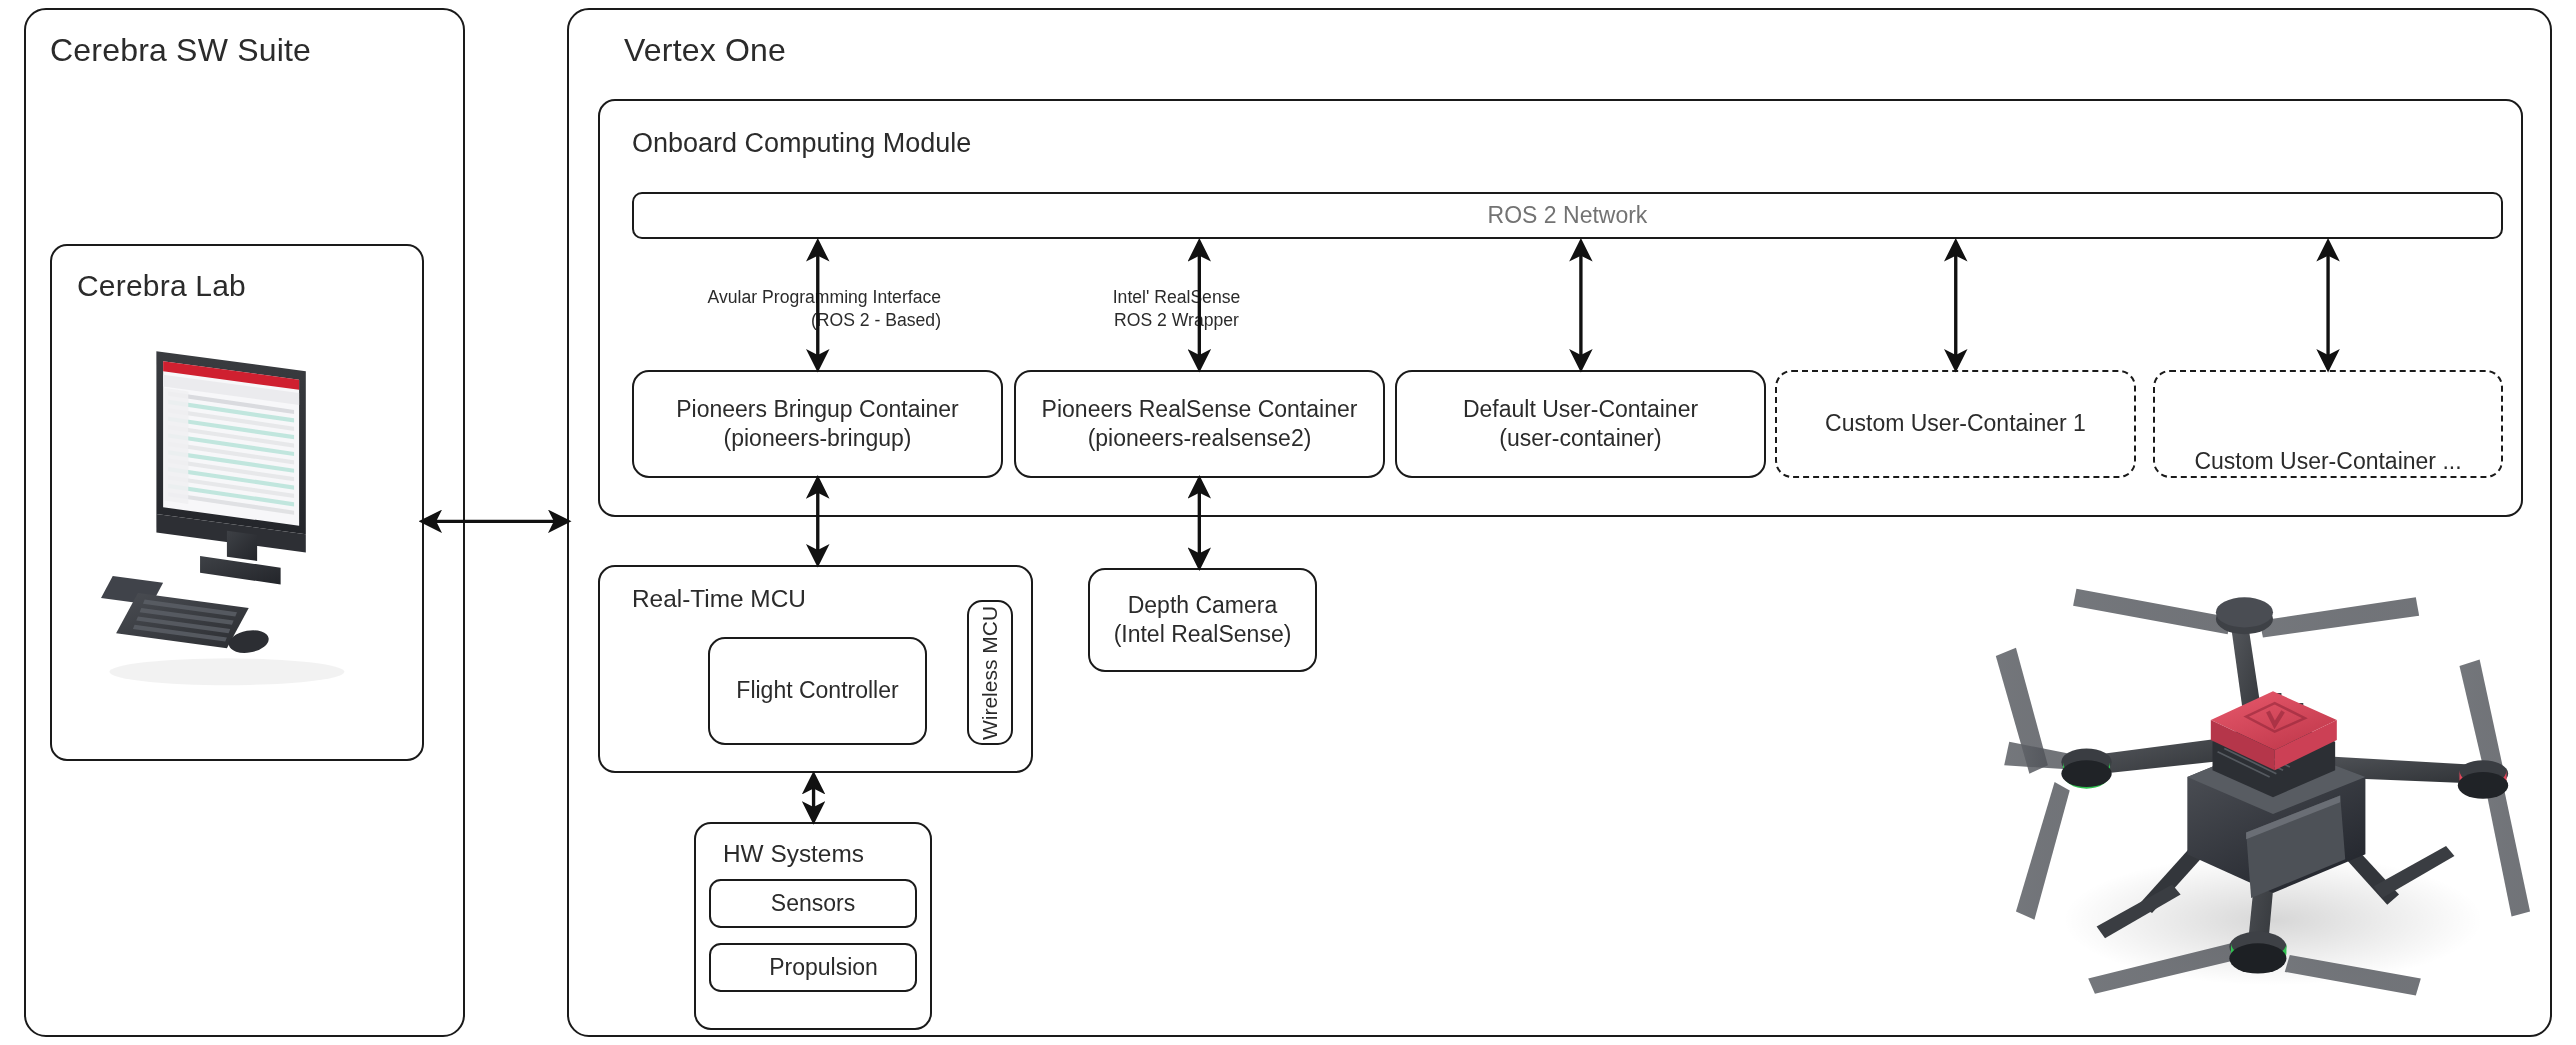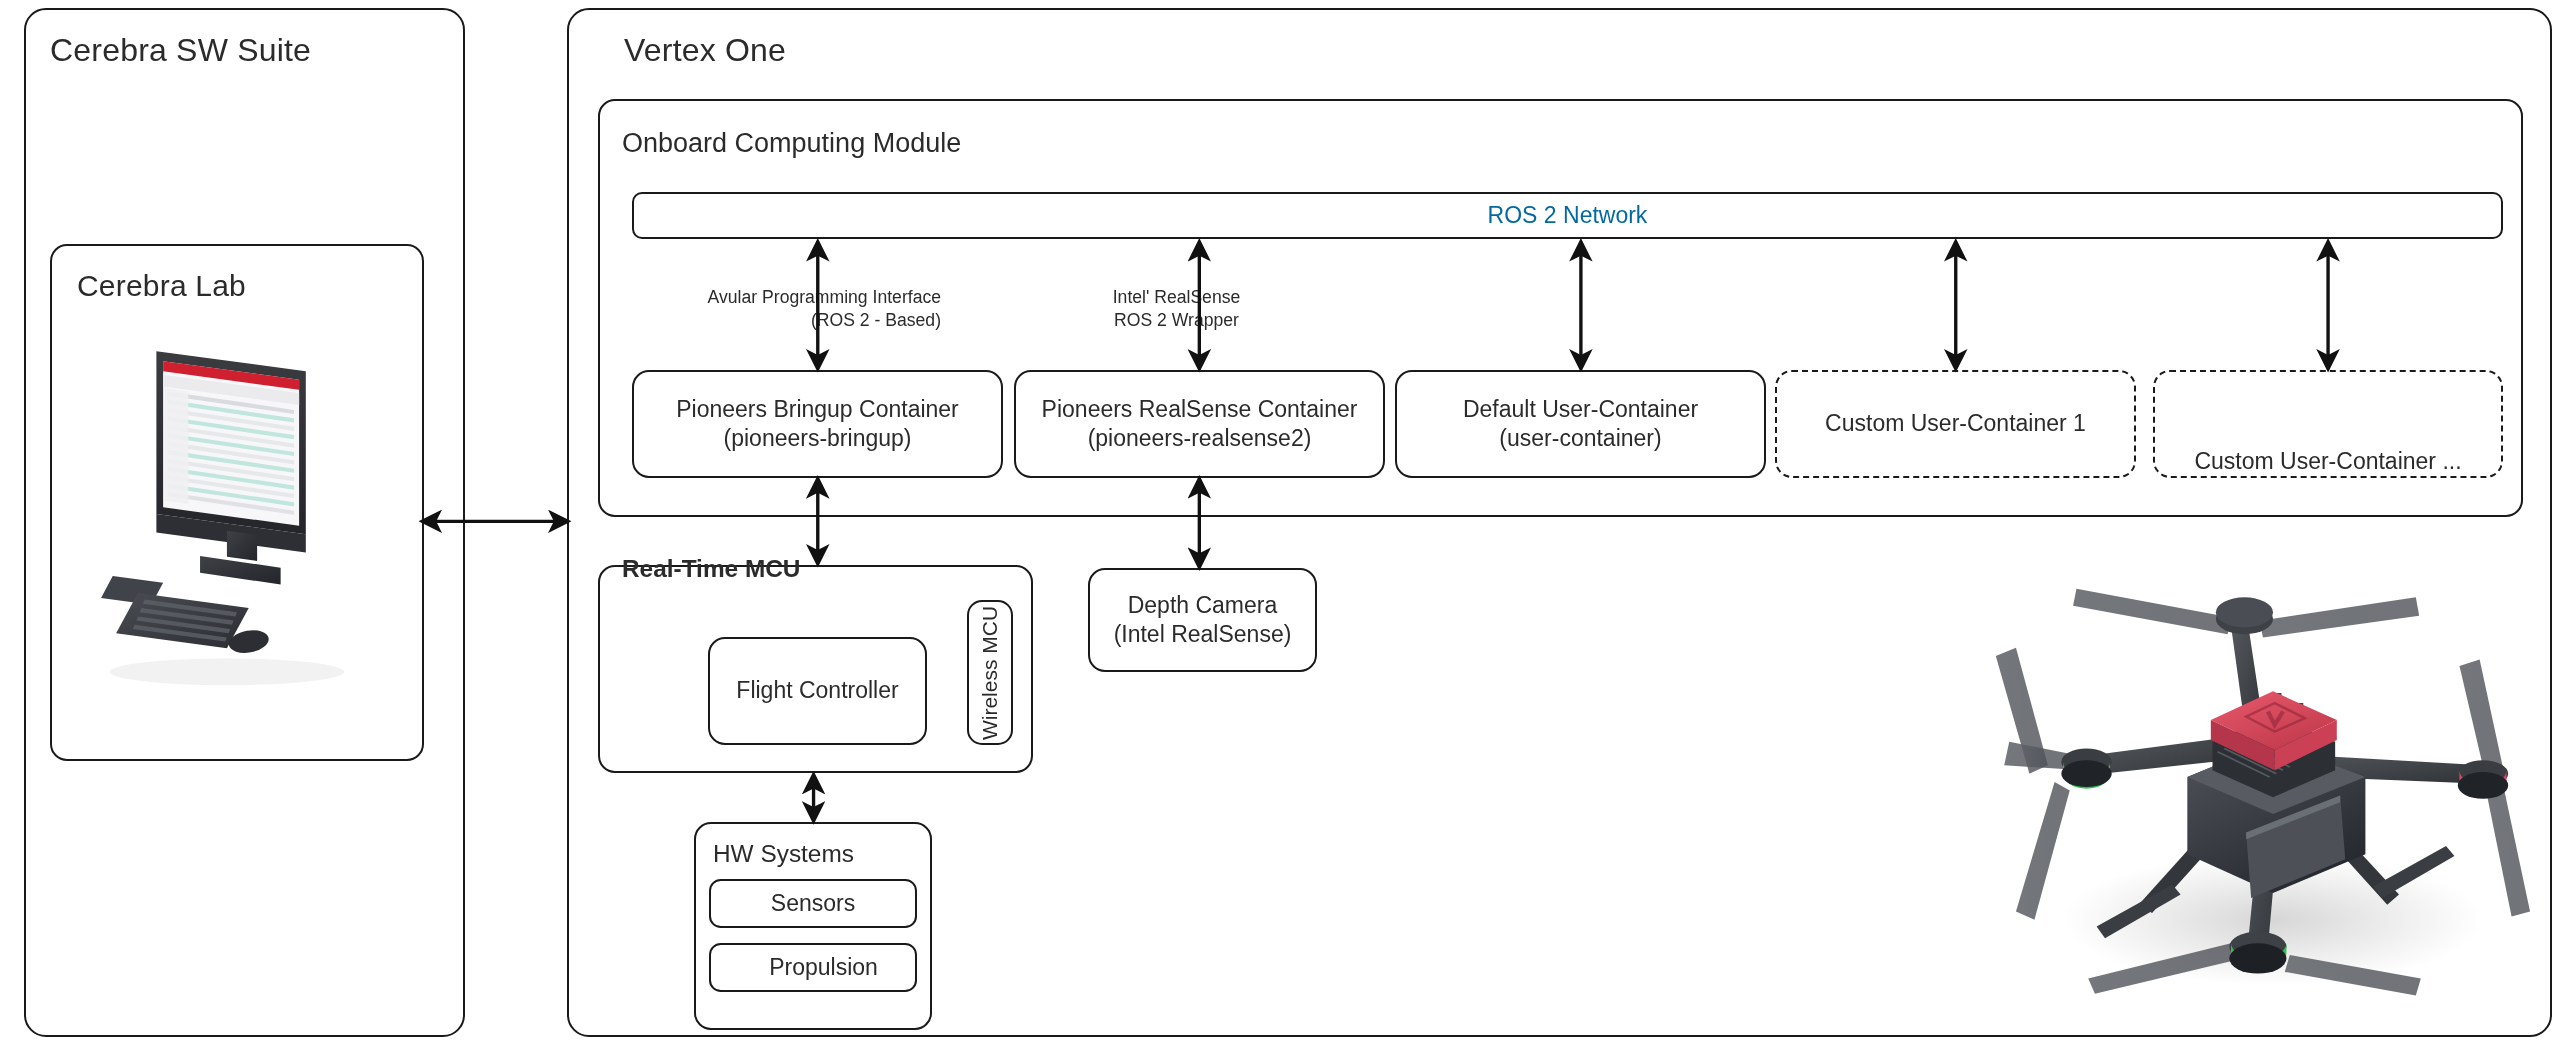--- a/index.html
+++ b/index.html
@@ -44,31 +44,32 @@
   .box.dashed {
     border-style: dashed;
     border-width: 2.5px;
   }
   .box-line { font-size: 23px; line-height: 1.28; white-space: nowrap; }
   .inner-title {
     position: absolute;
     font-size: 24.4px;
     color: #2b2b2b;
     white-space: nowrap;
+    margin-left: 10px;
   }
   .bus {
     position: absolute;
     border: 2.5px solid #1a1a1a;
     border-radius: 10px;
     background: #ffffff;
     display: flex;
     align-items: center;
     justify-content: center;
     font-size: 23px;
-    color: #0369a1;
+    color: #737373;
   }
   .edge-label {
     position: absolute;
     font-size: 17.6px;
     line-height: 1.32;
     color: #2b2b2b;
     text-align: center;
     white-space: nowrap;
   }
   .vert-box {
@@ -207,21 +208,21 @@
   <div class="box dashed" style="left:1775px; top:370px; width:361px; height:108px;">
     <div class="box-line">Custom User-Container 1</div>
   </div>
 
   <div class="box dashed" style="left:2153px; top:370px; width:350px; height:108px;justify-content:flex-end;">
     <div class="box-line">Custom User-Container ...</div>
   </div>
 
   <div class="panel" style="left:598px; top:565px; width:435px; height:208px; border-radius:17px;">
   </div>
-  <div class="inner-title" style="left:622px; top:555px;font-weight:bold;">Real-Time MCU</div>
+  <div class="inner-title" style="left:622px; top:585px;">Real-Time MCU</div>
 
   <div class="box" style="left:708px; top:637px; width:219px; height:108px;">
     <div class="box-line">Flight Controller</div>
   </div>
 
   <div class="vert-box" style="left:967px; top:600px; width:46px; height:145px;">
     <div class="vert-label" style="transform: translate(-50%,-50%) rotate(-90deg);">Wireless MCU</div>
   </div>
 
   <div class="box" style="left:1088px; top:568px; width:229px; height:104px;justify-content:center;">

